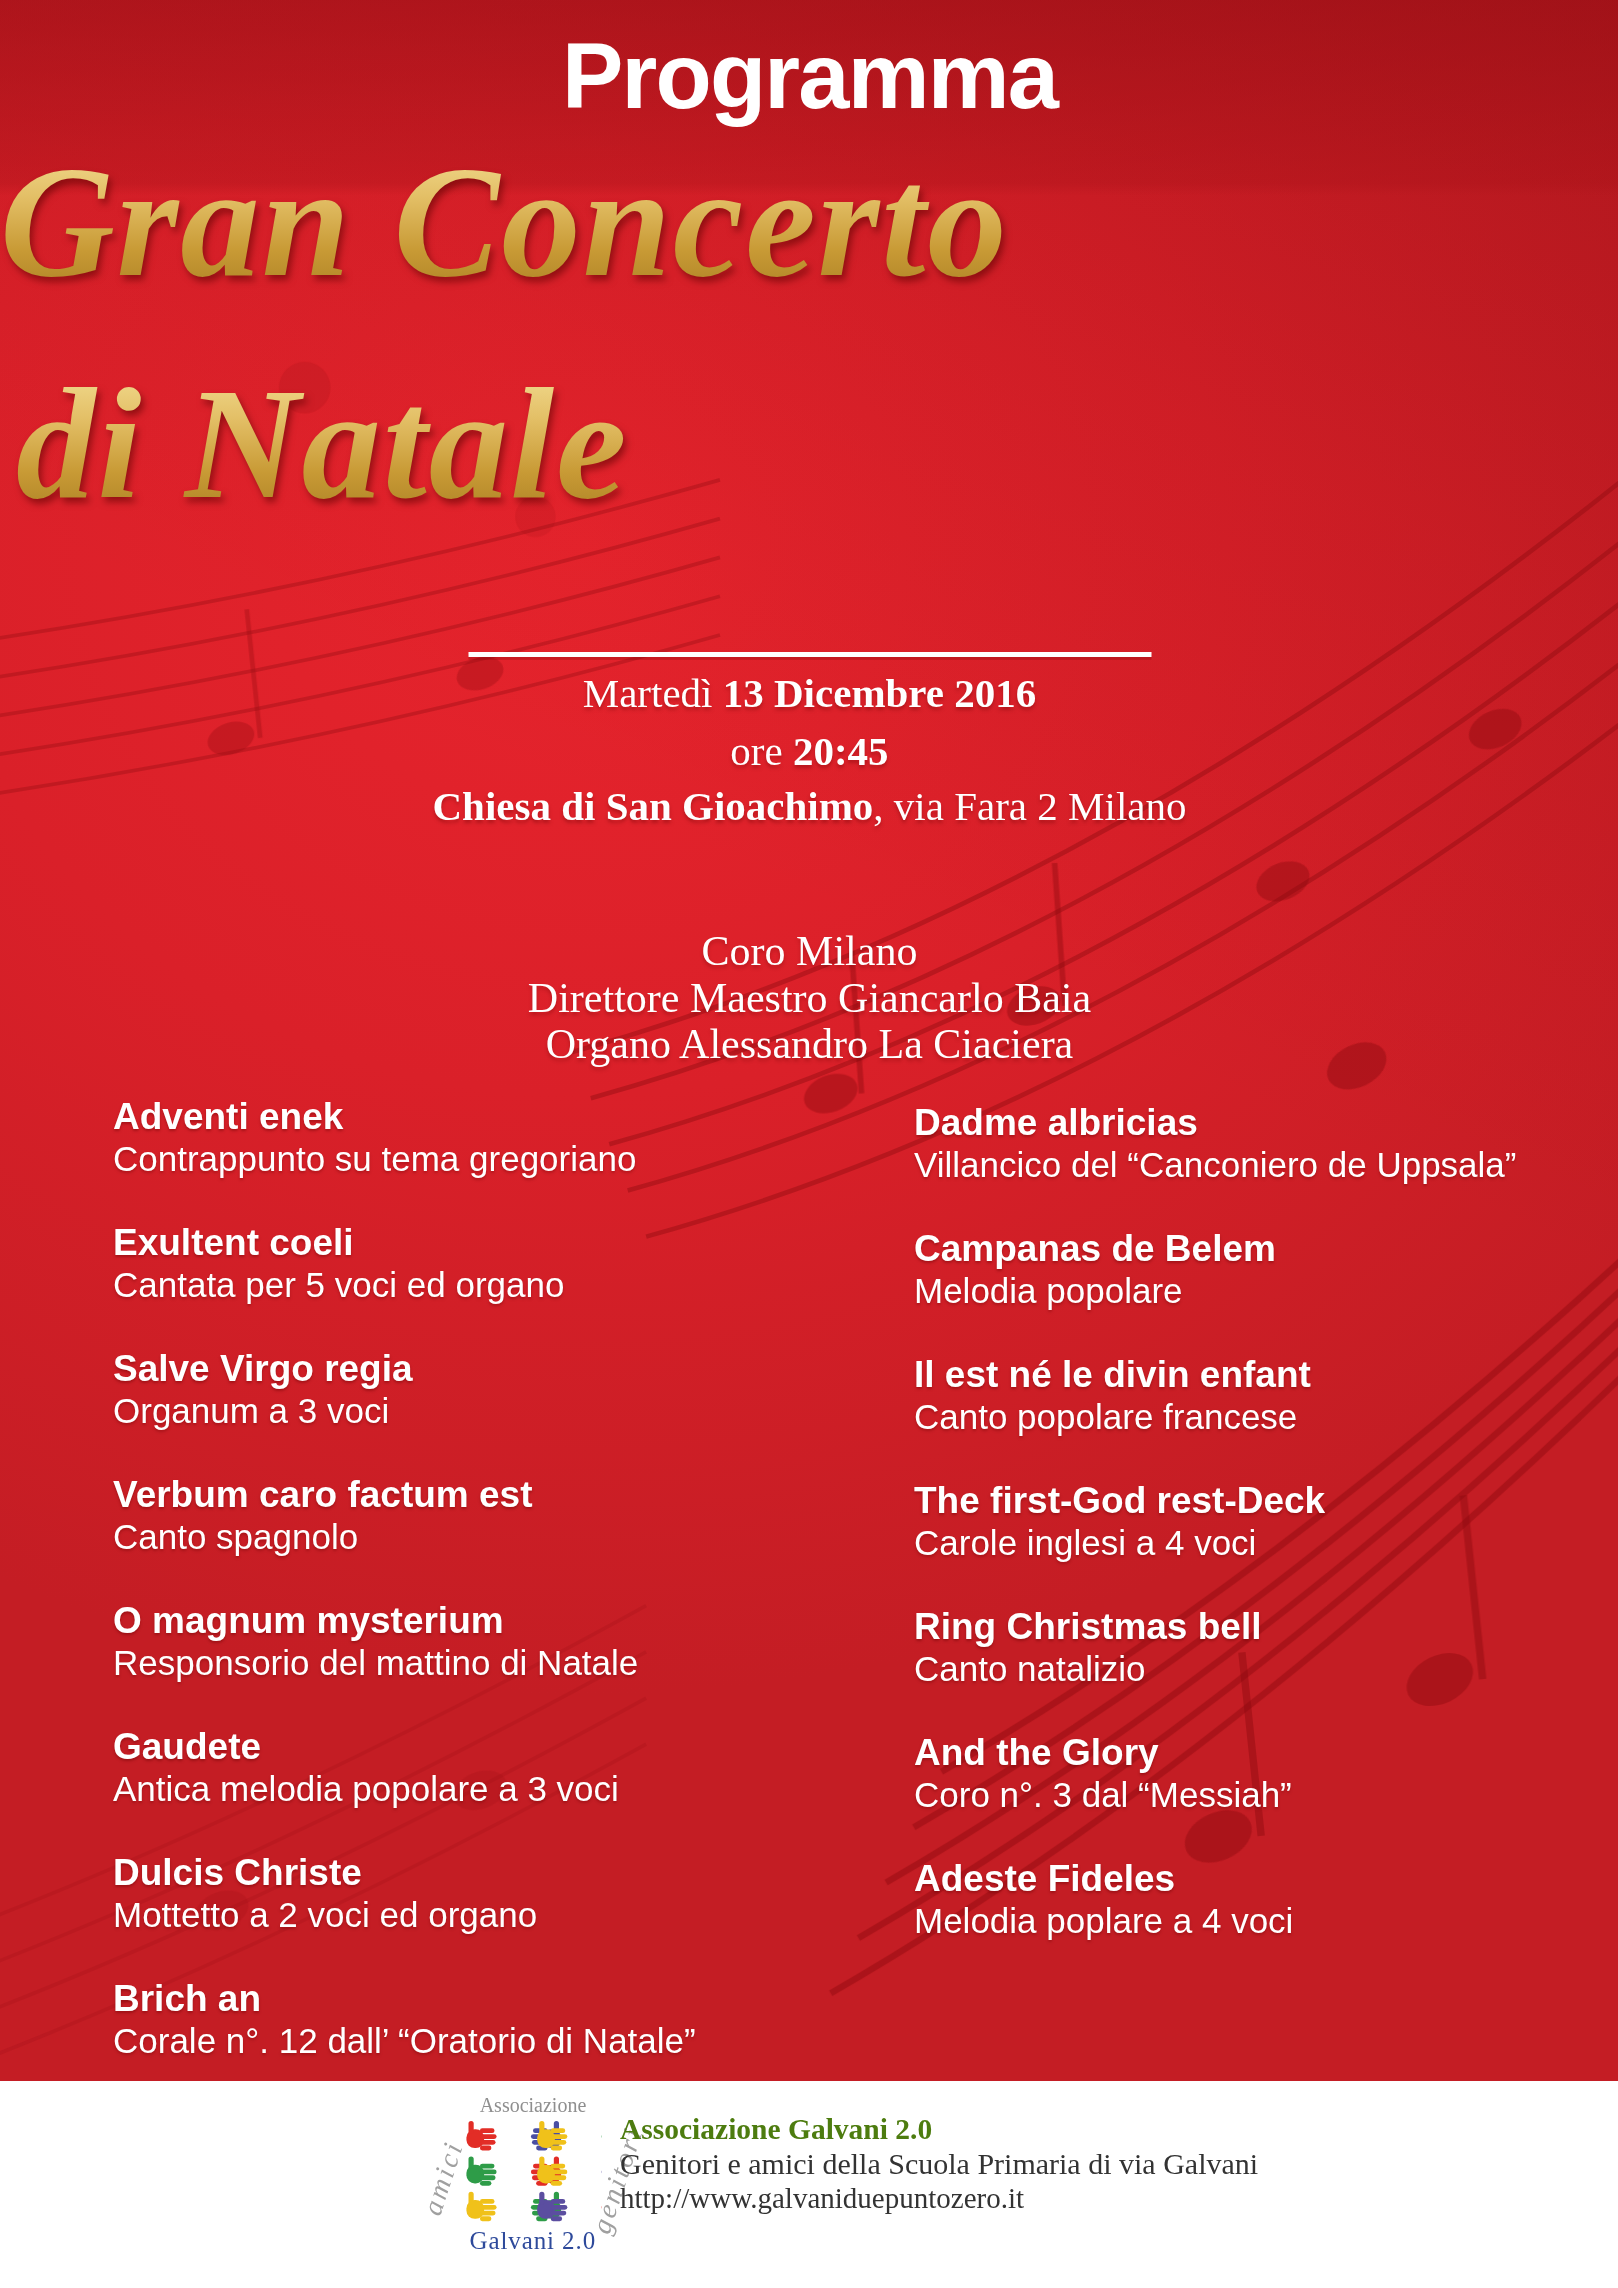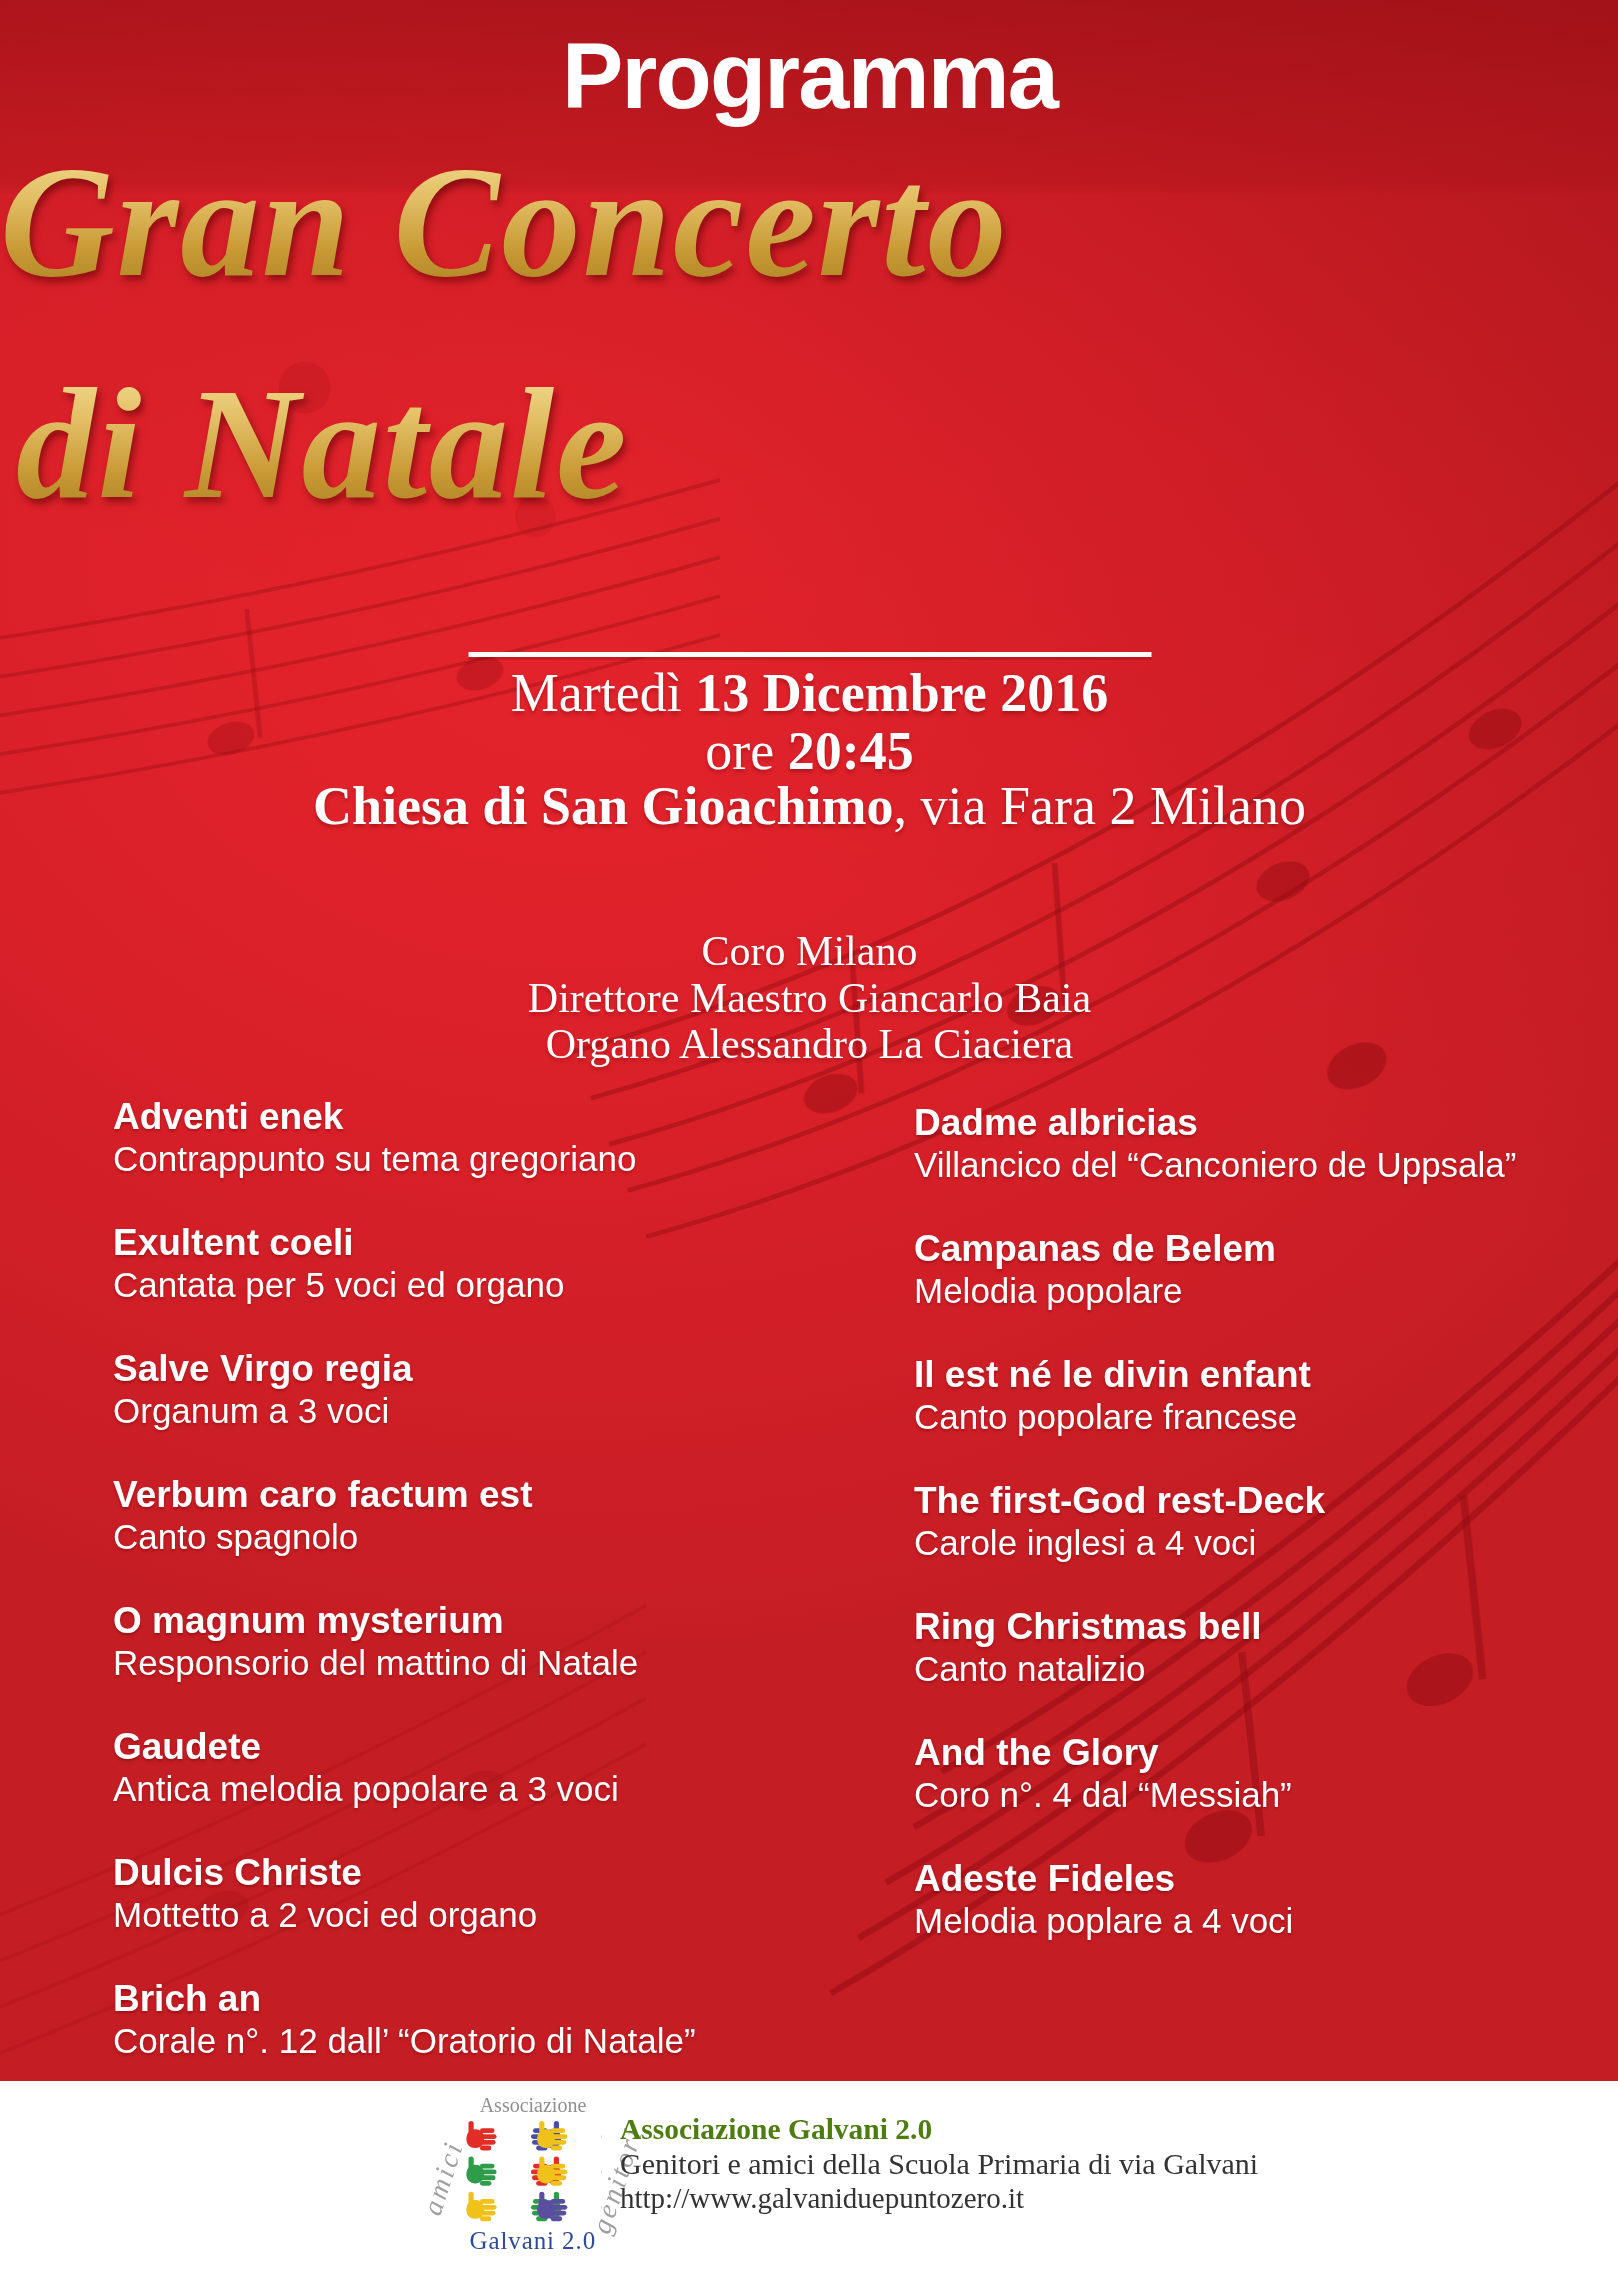--- a/index.html
+++ b/index.html
@@ -39,21 +39,21 @@
   .gold-2{top:340px;padding-left:16px;}
   
   .rule{
     position:absolute;top:652px;left:50%;transform:translateX(-50%);
     width:683px;height:4.6px;background:#ffffff;
     box-shadow:0 2.8px 0 rgba(120,0,5,.25);
   }
   .event-line{
     position:absolute;left:0;width:100%;text-align:center;
     font-family:"Liberation Serif", serif;color:#ffffff;
-    font-size:54px;line-height:55px;font-weight:400;
+    font-size:41px;line-height:55px;font-weight:400;
     text-shadow:0 2.8px 3.7px rgba(100,0,0,.35);
   }
   .event-line b{font-weight:700;}
   .ev-date{top:666px;}
   .ev-time{top:724px;}
   .ev-venue{top:779px;}
   
   .performer{
     position:absolute;left:0;width:100%;text-align:center;
     font-family:"Liberation Serif", serif;color:#ffffff;
@@ -230,21 +230,21 @@
       <div class="piece">
         <div class="piece-title">The first-God rest-Deck</div>
         <div class="piece-desc">Carole inglesi a 4 voci</div>
       </div>
       <div class="piece">
         <div class="piece-title">Ring Christmas bell</div>
         <div class="piece-desc">Canto natalizio</div>
       </div>
       <div class="piece">
         <div class="piece-title">And the Glory</div>
-        <div class="piece-desc">Coro n°. 4 dal “Messiah”</div>
+        <div class="piece-desc">Coro n°. 3 dal “Messiah”</div>
       </div>
       <div class="piece">
         <div class="piece-title">Adeste Fideles</div>
         <div class="piece-desc">Melodia poplare a 4 voci</div>
       </div>
     </div>
   </div>
 
   <div class="footer">
     <div class="logo">

